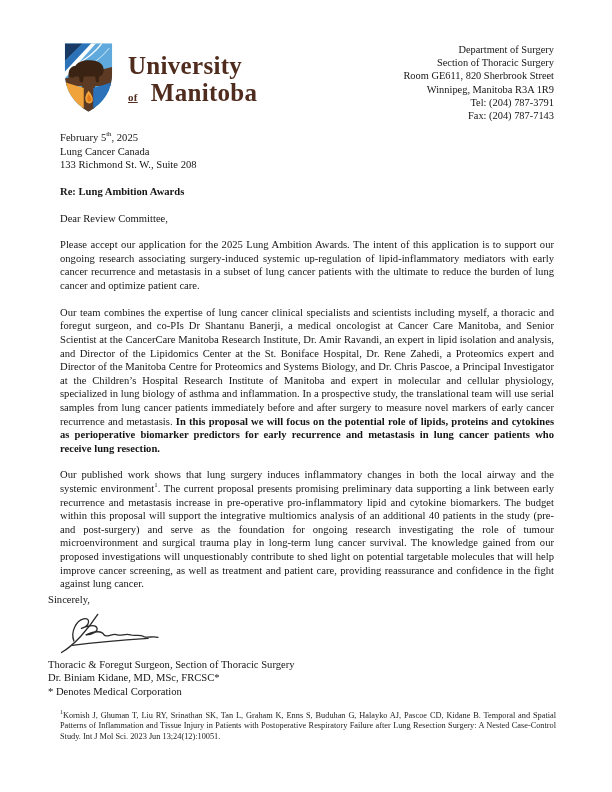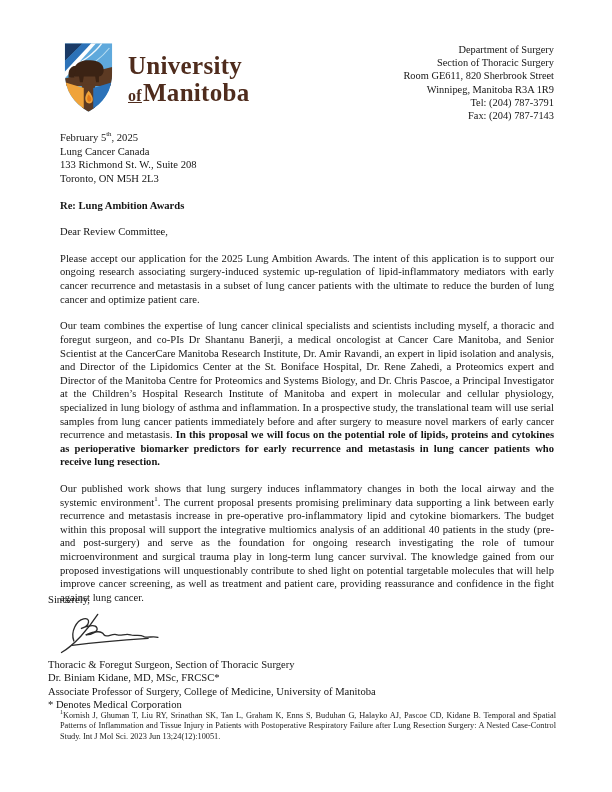--- a/index.html
+++ b/index.html
@@ -14,21 +14,21 @@
     padding:40px 58px 0 60px;
     overflow:hidden;
   }
   
   .letterhead{display:flex;justify-content:space-between;align-items:flex-start;}
   .logo{display:flex;align-items:flex-start;gap:11px;justify-content:flex-end;}
   .shield{display:block;}
   .wordmark{margin-top:13px;color:#4F2C1D;font-weight:bold;line-height:1;}
   .wm-line1{font-size:25px;letter-spacing:.3px;}
   .wm-line2{font-size:25px;margin-top:2px;display:flex;align-items:baseline;letter-spacing:.3px;}
-  .wm-of{font-size:16px;text-decoration:underline;margin-right:1px;font-weight:bold;}
+  .wm-of{font-size:11px;text-decoration:underline;margin-right:13px;font-weight:bold;}
   .dept-address{text-align:right;font-size:10.4px;line-height:1.27;padding-top:3px;}
   
   .body-text{font-size:10.6px;line-height:1.285;}
   .date-block{margin-top:9px;}
   .date-line sup,.ref-sup{font-size:6.8px;line-height:0;}
   .subject{font-weight:bold;margin:13px 0;}
   .salutation{margin-bottom:13px;}
   .para{margin:0 0 13px;text-align:justify;}
   .bold{font-weight:bold;}
   
@@ -86,21 +86,20 @@
       <div>Winnipeg, Manitoba R3A 1R9</div>
       <div>Tel: (204) 787-3791</div>
       <div>Fax: (204) 787-7143</div>
     </div>
   </div>
 
   <div class="body-text date-block">
     <div class="date-line"><span>February 5</span><sup>th</sup><span>, 2025</span></div>
     <div>Lung Cancer Canada</div>
     <div>133 Richmond St. W., Suite 208</div>
-    <div>Toronto, ON M5H 2L3</div>
   </div>
 
   <div class="body-text subject">Re: Lung Ambition Awards</div>
   <div class="body-text salutation">Dear Review Committee,</div>
 
   <p class="body-text para">Please accept our application for the 2025 Lung Ambition Awards. The intent of this application is to support our ongoing research associating surgery-induced systemic up-regulation of lipid-inflammatory mediators with early cancer recurrence and metastasis in a subset of lung cancer patients with the ultimate to reduce the burden of lung cancer and optimize patient care.</p>
   <p class="body-text para"><span>Our team combines the expertise of lung cancer clinical specialists and scientists including myself, a thoracic and foregut surgeon, and co-PIs Dr Shantanu Banerji, a medical oncologist at Cancer Care Manitoba, and Senior Scientist at the CancerCare Manitoba Research Institute, Dr. Amir Ravandi, an expert in lipid isolation and analysis, and Director of the Lipidomics Center at the St. Boniface Hospital, Dr. Rene Zahedi, a Proteomics expert and Director of the Manitoba Centre for Proteomics and Systems Biology, and Dr. Chris Pascoe, a Principal Investigator at the Children’s Hospital Research Institute of Manitoba and expert in molecular and cellular physiology, specialized in lung biology of asthma and inflammation. In a prospective study, the translational team will use serial samples from lung cancer patients immediately before and after surgery to measure novel markers of early cancer recurrence and metastasis. </span><span class="bold">In this proposal we will focus on the potential role of lipids, proteins and cytokines as perioperative biomarker predictors for early recurrence and metastasis in lung cancer patients who receive lung resection.</span></p>
   <p class="body-text para"><span>Our published work shows that lung surgery induces inflammatory changes in both the local airway and the systemic environment</span><sup class="ref-sup">1</sup><span>. The current proposal presents promising preliminary data supporting a link between early recurrence and metastasis increase in pre-operative pro-inflammatory lipid and cytokine biomarkers. The budget within this proposal will support the integrative multiomics analysis of an additional 40 patients in the study (pre- and post-surgery) and serve as the foundation for ongoing research investigating the role of tumour microenvironment and surgical trauma play in long-term lung cancer survival. The knowledge gained from our proposed investigations will unquestionably contribute to shed light on potential targetable molecules that will help improve cancer screening, as well as treatment and patient care, providing reassurance and confidence in the fight against lung cancer.</span></p>
 
   <div class="closing-block">
@@ -108,19 +107,18 @@
     <svg class="signature" width="118" height="46" viewBox="0 0 120 52">
       <g fill="none" stroke="#2b2b2b" stroke-width="1.5" stroke-linecap="round">
         <path d="M4,48 C18,40 34,22 45,5"></path>
         <path d="M18,35 C14,24 21,12 29,10 C37,8 37,18 26,21 C34,18 42,16 44,20 C46,24 38,28 32,28"></path>
         <path d="M32,28 C43,23 50,24 52,28 C55,32 61,26 67,28 C71,30 76,26 82,28 C86,30 92,27 97,30 C101,32 108,29 113,31"></path>
         <path d="M16,40 C38,37 70,34 102,32"></path>
       </g>
     </svg>
     <div>Thoracic &amp; Foregut Surgeon, Section of Thoracic Surgery</div>
     <div>Dr. Biniam Kidane, MD, MSc, FRCSC*</div>
-    <div>Associate Professor of Surgery, College of Medicine, University of Manitoba</div>
     <div>* Denotes Medical Corporation</div>
   </div>
 
   <div class="footnote"><sup>1</sup><span>Kornish J, Ghuman T, Liu RY, Srinathan SK, Tan L, Graham K, Enns S, Buduhan G, Halayko AJ, Pascoe CD, Kidane B. Temporal and Spatial Patterns of Inflammation and Tissue Injury in Patients with Postoperative Respiratory Failure after Lung Resection Surgery: A Nested Case-Control Study. Int J Mol Sci. 2023 Jun 13;24(12):10051.</span></div>
 
 </div>
 
 </body></html>

